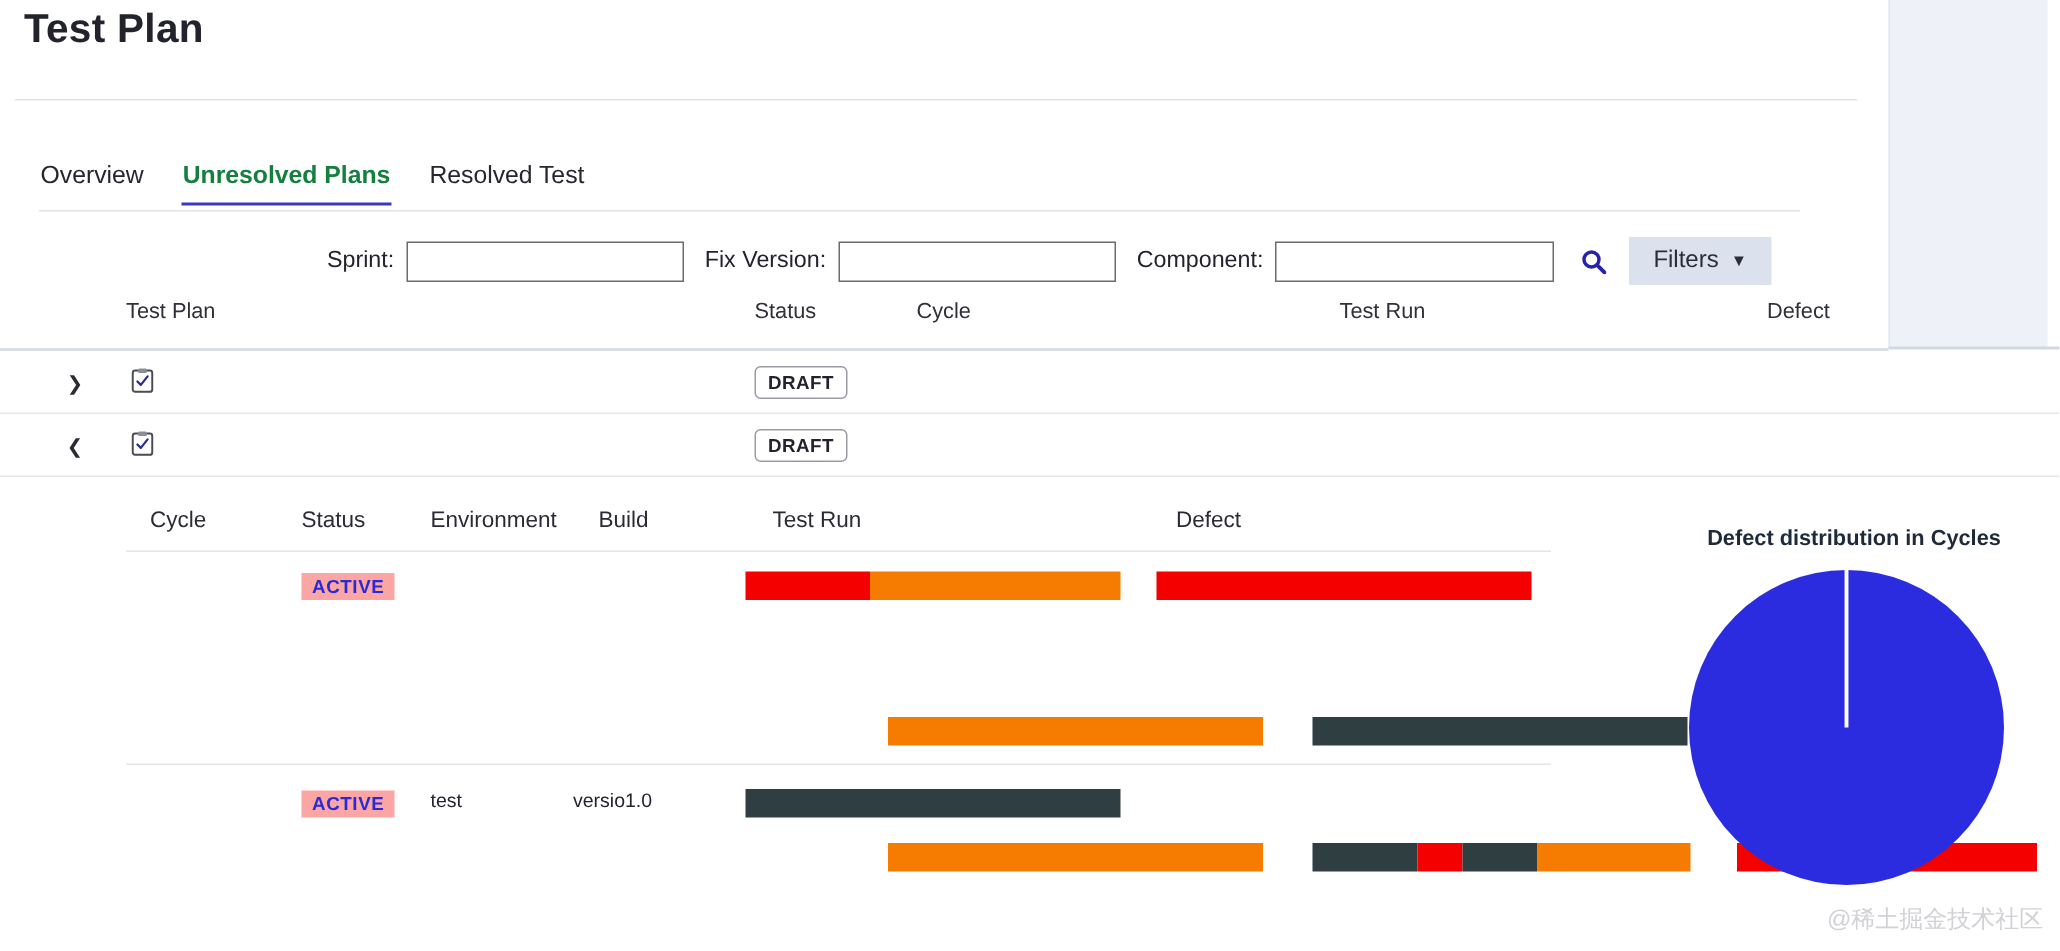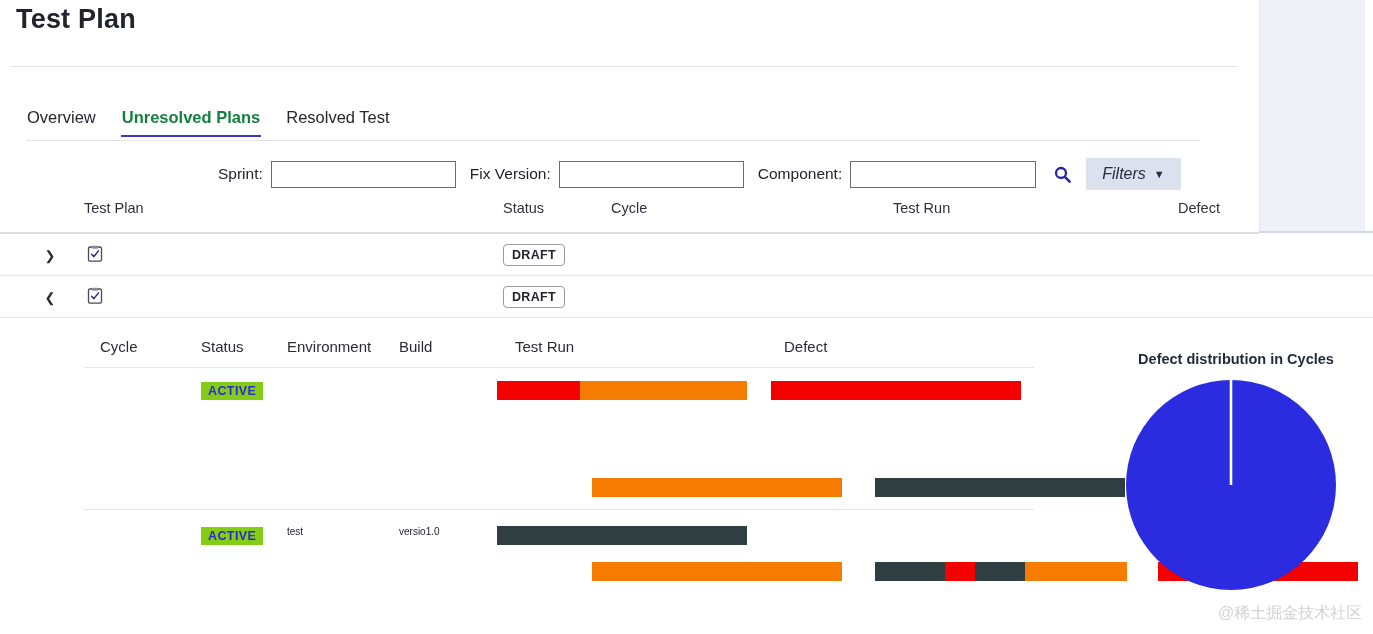--- a/index.html
+++ b/index.html
@@ -66,21 +66,20 @@
   .search-btn{
     margin-left:14px; width:24px; height:24px; display:flex;
     align-items:center; justify-content:center; cursor:pointer;
     background:none; border:none; padding:0;
   }
   .filters-btn{
     margin-left:12px; background:#dbe2ee; border:none;
     height:32px; padding:0 16px; display:flex; align-items:center; gap:8px;
     font-size:16px; color:#2d2d3a; cursor:pointer;
     font-family:"Liberation Sans", sans-serif;
-    font-style:italic;
   }
   .chev{ font-size:11px; color:#2d2d3a; }
 
   
   .thead{
     position:absolute; left:0; top:198px; width:1259px; height:26px;
   }
   .thead .th{
     position:absolute; font-size:14.5px; color:#30303a; top:2px;
   }
@@ -129,25 +128,25 @@
   }
   .sub-rule{ position:absolute; left:0; width:950px; height:1px; background:#e4e4e9; }
 
   .subrow{ position:absolute; left:84px; width:950px; }
   .cyc-link{
     position:absolute; font-size:15.5px; color:#3b36c8; line-height:25px;
     width:95px; cursor:pointer;
   }
   .active-badge{
     position:absolute;
-    background:#84cc16; color:#2a2ad4; font-weight:bold;
+    background:#fca5a5; color:#2a2ad4; font-weight:bold;
     font-size:12.5px; letter-spacing:.4px; padding:2px 7px;
     cursor:pointer;
   }
-  .subcell{ position:absolute; font-size:10px; color:#23232e; }
+  .subcell{ position:absolute; font-size:13px; color:#23232e; }
 
   
   .chart-wrap{ position:absolute; left:1120px; top:346px; width:230px; height:265px; }
   .chart-title{
     position:absolute; left:6px; top:5px; width:220px; text-align:center;
     font-size:14.5px; font-weight:bold; color:#1e2a3a;
   }
   .pie{ position:absolute; left:5px; top:33px; }
 
   .watermark{
@@ -269,21 +268,21 @@
     </div>
   <div class="bar" style="left:687px; top:3px; width:250px;">
       <div class="seg" style="background: rgb(244, 0, 0); width: 100%;"></div>
     </div>
   <div class="sub-rule" style="top:131px"></div>
 </div>
 
 <div class="subrow" style="top:523px; height:105px">
   <div class="active-badge" style="left:117px; top:4px">ACTIVE</div>
   <div class="subcell" style="left:203px; top:3px">test</div>
-  <div class="subcell" style="left:315px; top:3px">versio1.0</div>
+  <div class="subcell" style="left:298px; top:3px">versio1.0</div>
   <div class="bar" style="left:413px; top:3px; width:250px;">
       <div class="seg" style="background: rgb(47, 62, 64); width: 100%;"></div>
     </div>
   <div class="bar" style="left:687px; top:3px; width:250px;"></div>
 </div>
 
 <div class="chart-wrap">
   <div class="chart-title">Defect distribution in Cycles</div>
   <svg class="pie" width="212" height="212" viewBox="0 0 212 212">
     <circle cx="106" cy="106" r="105" fill="#2B2BE0"></circle>

